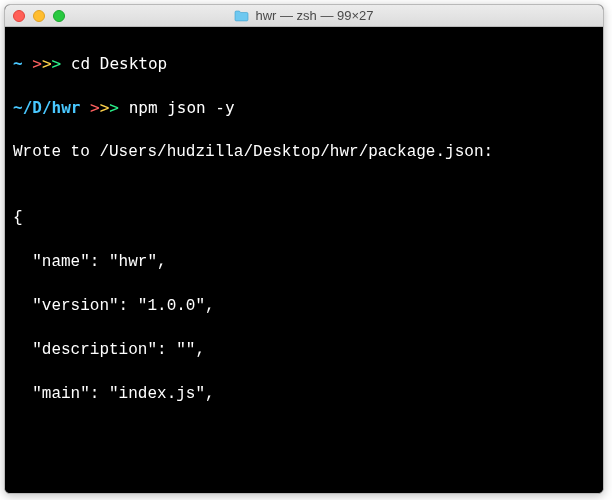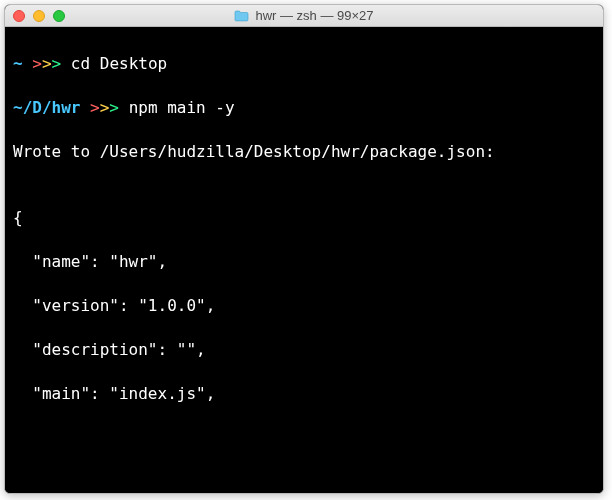--- a/index.html
+++ b/index.html
@@ -53,21 +53,21 @@
       letter-spacing:0;
       overflow:hidden;
     }
     .line { display:block; }
     .tilde { color:#fff; }
     .chev1 { color:#ff5f5f; } 
     .chev2 { color:#ffd24a; } 
     .chev3 { color:#29f08a; } 
     .path  { color:#49c8ff; font-weight:bold; }
     .cmd   { color:#fff;text-align:center; }
-    .out   { color:#fff; }
+    .out   { color:#fff;font-family:Liberation Mono, monospace; }
   </style>
 </head>
 <body>
 
 <div class="window">
   <div class="titlebar">
     <span class="dot red"></span>
     <span class="dot yel"></span>
     <span class="dot grn"></span>
     <div class="title-center">
@@ -75,21 +75,21 @@
         <svg width="15" height="12" viewBox="0 0 15 12">
           <path d="M1 2.2C1 1.5 1.5 1 2.2 1h3.2l1.2 1.5h6.2c.6 0 1.2.5 1.2 1.2v6c0 .7-.5 1.2-1.2 1.2H2.2C1.5 11 1 10.5 1 9.8V2.2z" fill="#6ec8f0" stroke="#3aa0cf" stroke-width=".6"></path>
         </svg>
       </span>
       <span>hwr — zsh — 99×27</span>
     </div>
   </div>
 
   <div class="terminal">
 <span class="line"><span class="tilde path">~</span> <span class="chev1">&gt;</span><span class="chev2">&gt;</span><span class="chev3">&gt;</span> <span class="cmd">cd Desktop</span></span>
-<span class="line"><span class="path">~/D/hwr</span> <span class="chev1">&gt;</span><span class="chev2">&gt;</span><span class="chev3">&gt;</span> <span class="cmd">npm main -y</span></span>
+<span class="line"><span class="path">~/D/hwr</span> <span class="chev1">&gt;</span><span class="chev2">&gt;</span><span class="chev3">&gt;</span> <span class="cmd">npm json -y</span></span>
 <span class="line out">Wrote to /Users/hudzilla/Desktop/hwr/package.json:</span>
 <span class="line out"></span>
 <span class="line out">{</span>
 <span class="line out">  "name": "hwr",</span>
 <span class="line out">  "version": "1.0.0",</span>
 <span class="line out">  "description": "",</span>
 <span class="line out">  "main": "index.js",</span>
 
 
 

